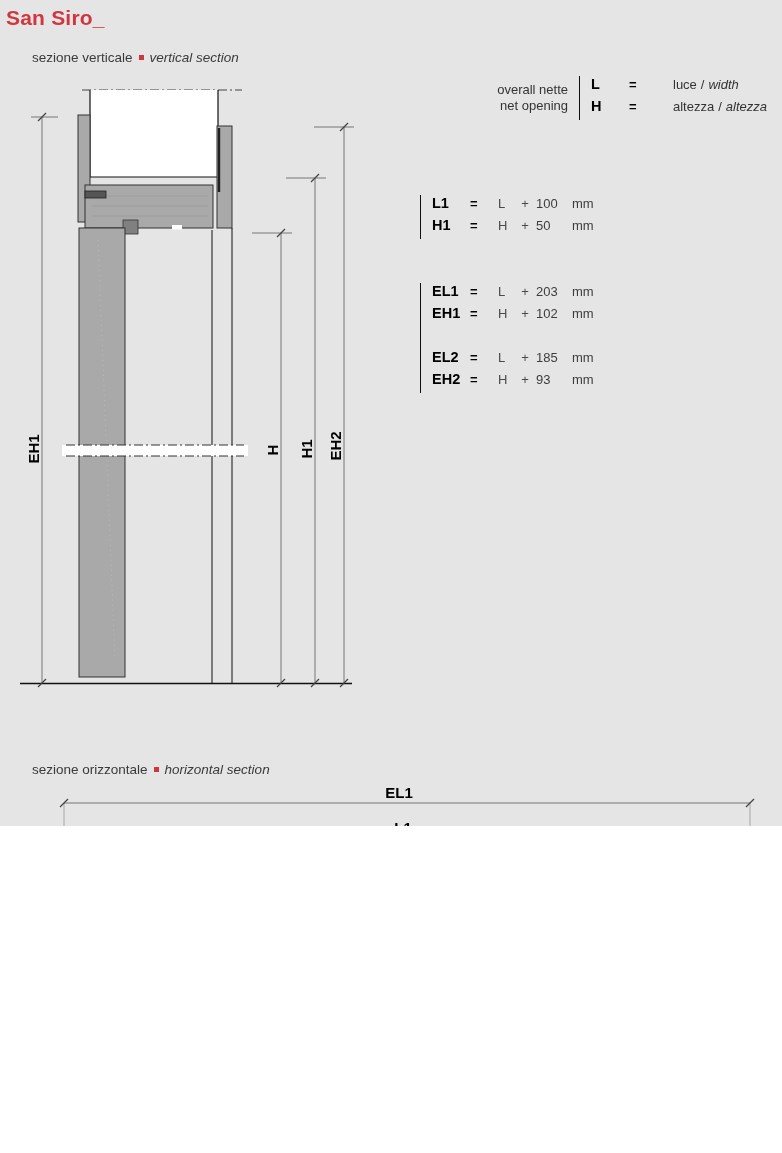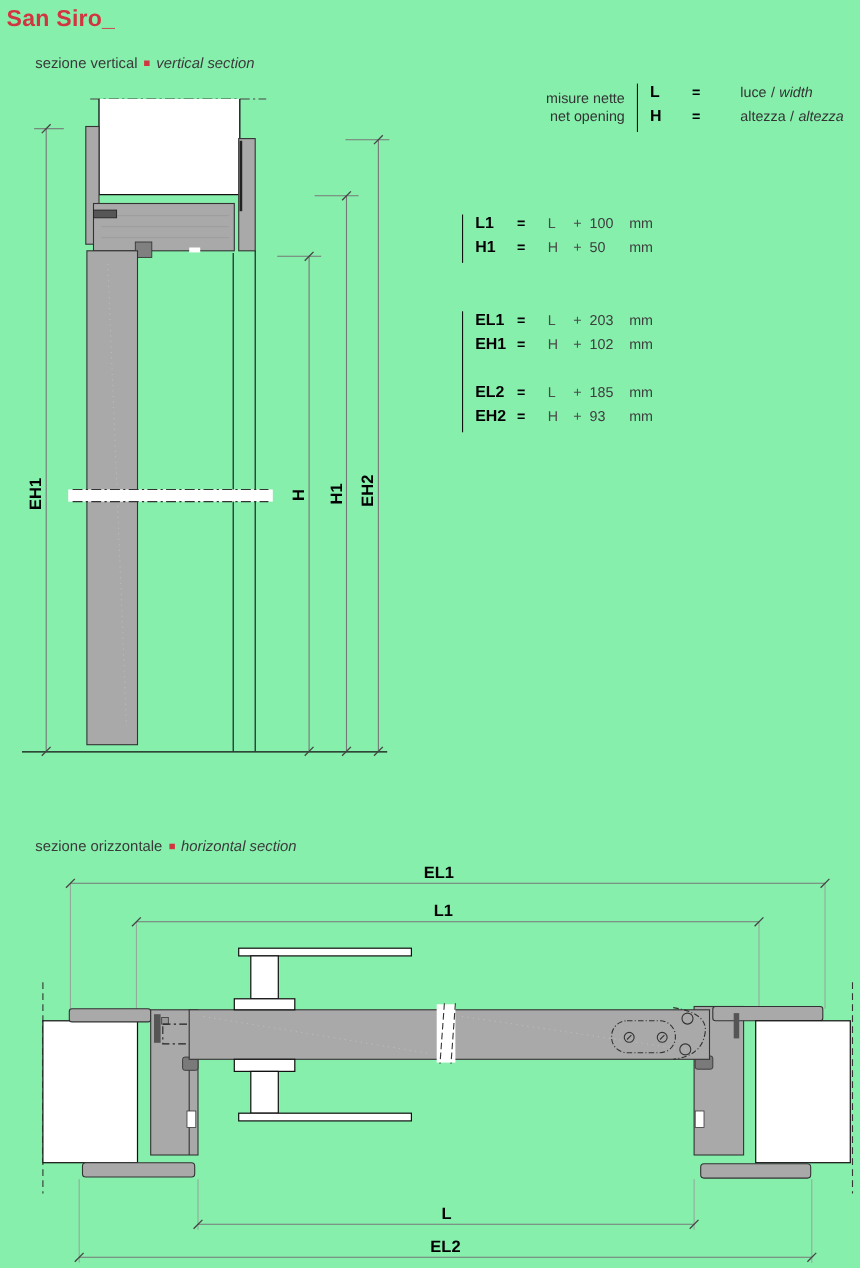--- a/index.html
+++ b/index.html
@@ -1,17 +1,17 @@
 <!DOCTYPE html>
 <html><head>
 <meta charset="utf-8">
 <style>
   html,body{margin:0;padding:0;background:#fff;}
   body{font-family:"Liberation Sans",sans-serif;color:#222;}
-  .page{position:relative;width:782px;height:1153px;background:#86efac;overflow:hidden;}
+  .page{position:relative;width:782px;height:826px;background:#e5e5e5;overflow:hidden;}
   .title{position:absolute;left:6px;top:6px;font-size:21px;font-weight:bold;letter-spacing:.2px;}
   .section-label{position:absolute;font-size:13.5px;color:#3a3a3a;display:flex;align-items:center;gap:6px;}
   .section-label .sq{width:5px;height:5px;display:inline-block;}
   .section-label .en{font-style:italic;}
   .legend-block{position:absolute;left:420px;display:flex;align-items:center;}
   .legend-labels{width:148px;text-align:right;padding-right:11px;font-size:13px;color:#333;line-height:16px;}
   .legend-labels .en{}
   .legend-divider{align-self:stretch;border-left:1.6px solid #111;}
   .legend-rows{padding-left:11px;}
   .lrow{display:flex;align-items:baseline;height:22px;font-size:13px;}
@@ -30,28 +30,28 @@
   .dimtxt{font-size:15px;font-weight:bold;fill:#000;}
 </style>
 </head>
 <body>
 
 <div class="page">
 
   <div class="title" style="color:#d13640;">San Siro_</div>
 
   <div class="section-label" style="left:32px;top:50px;">
-    <span>sezione vertical</span>
+    <span>sezione verticale</span>
     <span class="sq" style="background:#d13640;"></span>
     <span class="en">vertical section</span>
   </div>
 
   <div class="legend-block" style="top:76px;">
     <div class="legend-labels">
-      <div>misure nette</div>
+      <div>overall nette</div>
       <div class="en">net opening</div>
     </div>
     <div class="legend-divider"></div>
     <div class="legend-rows">
       <div class="lrow">
         <span class="sym">L</span>
         <span class="eq">=</span>
         <span class="wit">luce</span>
         <span class="sep">/</span>
         <span class="wen">width</span>

